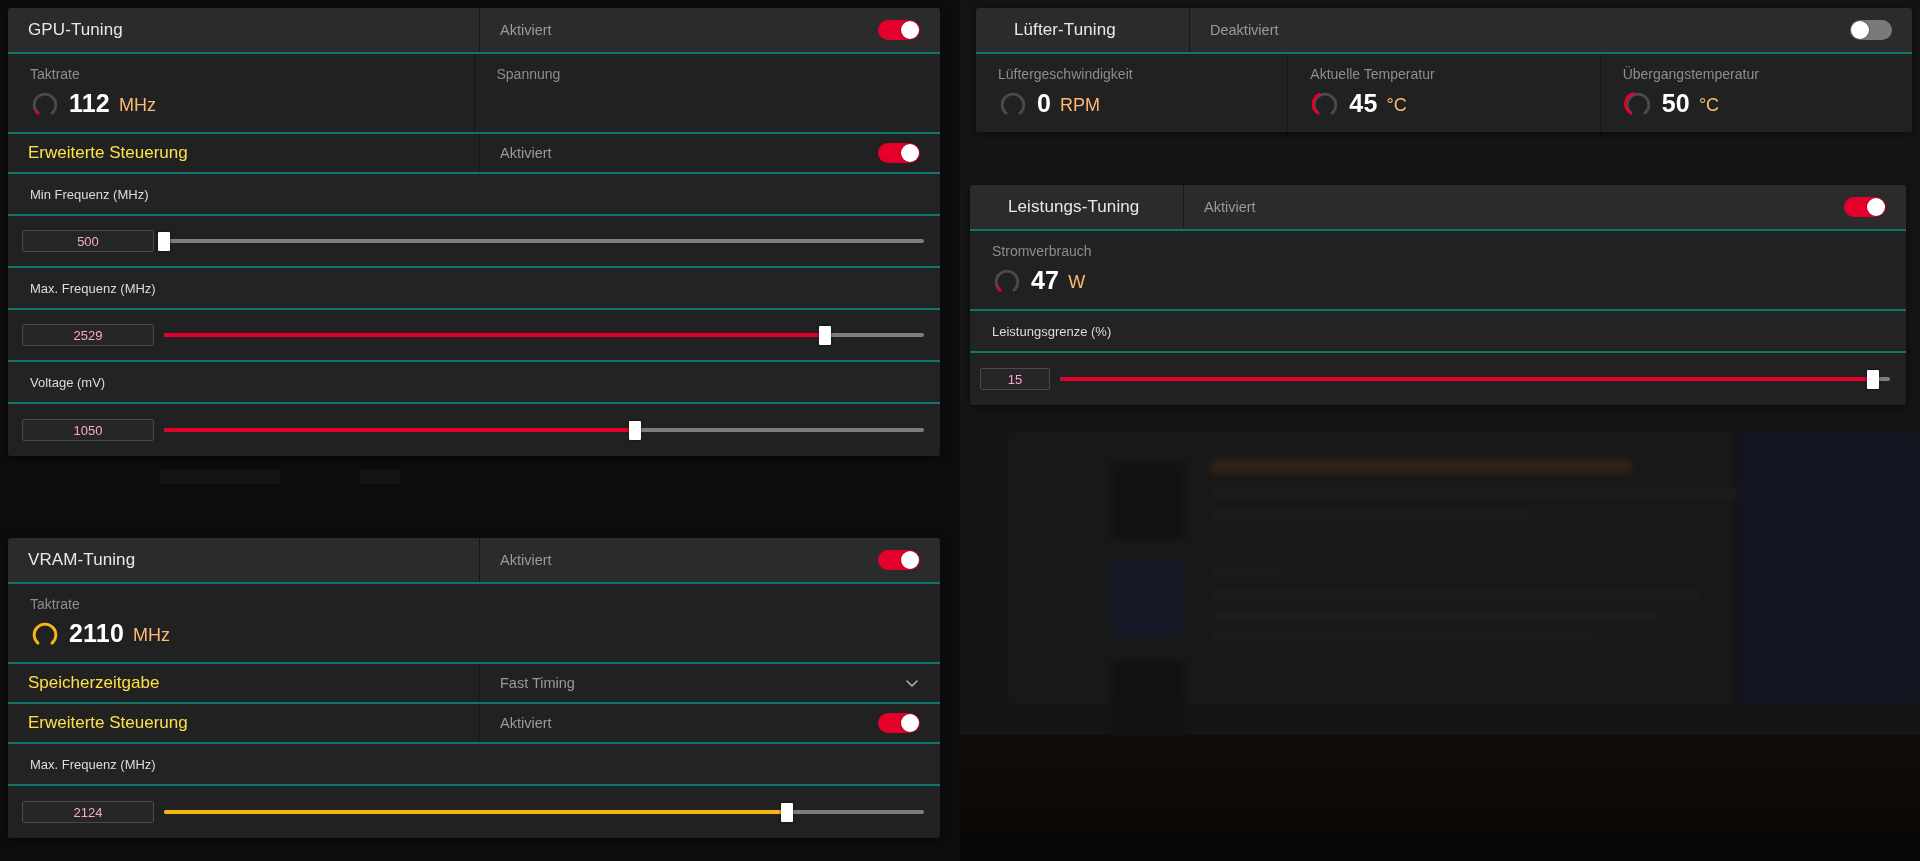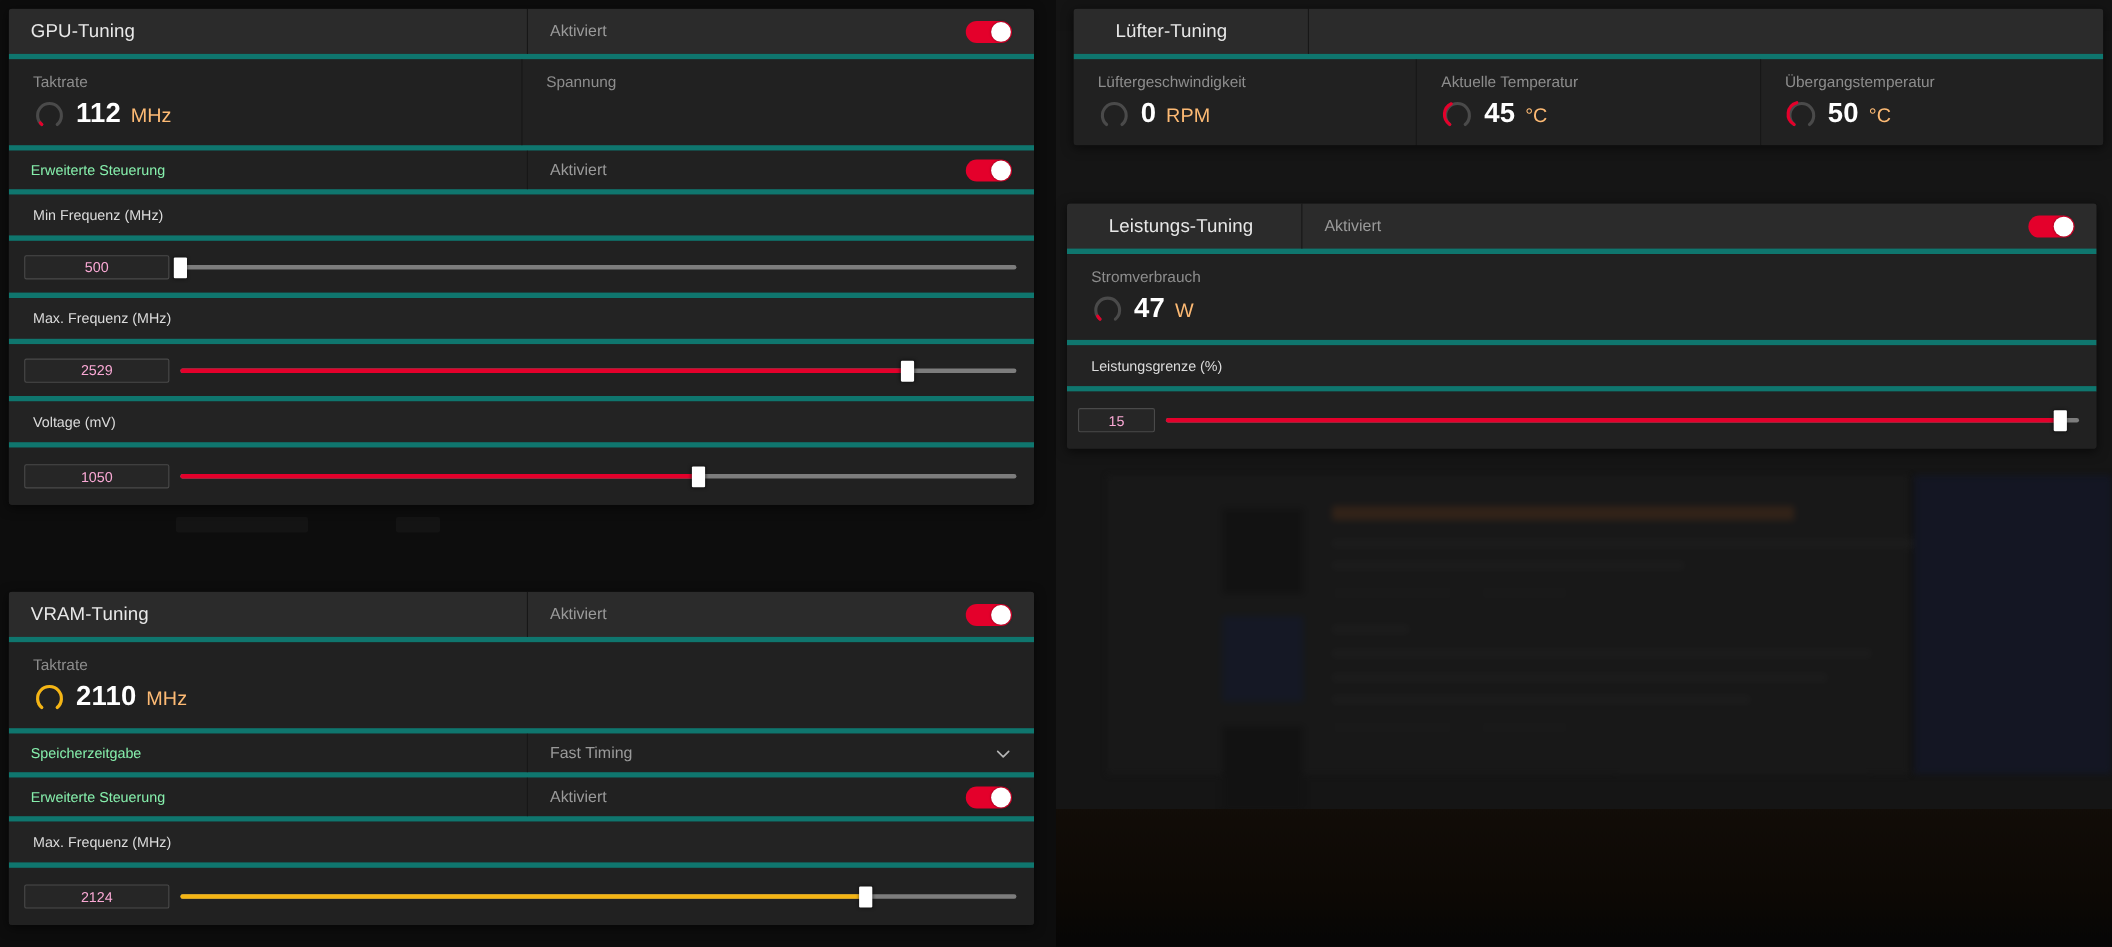--- a/index.html
+++ b/index.html
@@ -63,21 +63,21 @@
   .panel {
     position: absolute;
     background: #1e1e1e;
     border-radius: 3px;
     overflow: hidden;
     box-shadow: 0 2px 10px rgba(0,0,0,.55);
   }
   .row {
     display: flex;
     width: 100%;
-    border-bottom: 5px solid #0f766e;
+    border-bottom: 2px solid #0f766e;
     background: #212121;
   }
   .row:last-child { border-bottom: none; }
 
   
   .hdr-row { background: #2b2b2b; height: 46px; }
   .hdr-left {
     width: 472px; flex: 0 0 472px;
     display: flex; align-items: center;
     padding-left: 20px;
@@ -125,21 +125,21 @@
     letter-spacing: .2px;
   }
   .metric-unit { color: #fdba74; font-size: 18px; align-self: flex-end; padding-bottom: 2px; }
 
   
   .lv-left {
     width: 472px; flex: 0 0 472px;
     display: flex; align-items: center; padding-left: 20px;
     border-right: 1px solid #171717;
   }
-  .lv-left-label { color: #86efac; font-size: 13px; }
+  .lv-left-label { color: #fde047; font-size: 17px; }
   .lv-right {
     flex: 1; display: flex; align-items: center; justify-content: space-between;
     padding: 0 20px;
   }
   .lv-right-value { color: #9a9a9a; font-size: 14.5px; }
   .row-h40 { height: 40px; }
   .chev { width: 16px; height: 16px; display: block; }
 
   
   .slider-label-row { height: 42px; background: #232323; align-items: center; }
@@ -373,20 +373,26 @@
       </div>
     </div>
   </div>
 
   <div class="panel" id="panel-fan">
 
     <div class="row hdr-row">
       <div class="hdr-left">
         <span class="hdr-title">Lüfter-Tuning</span>
       </div>
+      <div class="hdr-right">
+        <span class="hdr-state">Deaktiviert</span>
+        <div class="toggle off">
+            <span class="knob"></span>
+          </div>
+      </div>
     </div>
 
     <div class="row metric-row">
       <div class="metric-cell">
         <div class="metric-label">Lüftergeschwindigkeit</div>
         <div class="metric-val-line">
           <svg class="gauge" viewBox="0 0 36 36">
             <path d="M9.6 30.2 A 13 13 0 1 1 26.4 30.2" fill="none" stroke="#4a4a4a" stroke-width="3.4" stroke-linecap="round"></path>
           </svg>
           <span class="metric-num">0</span>

